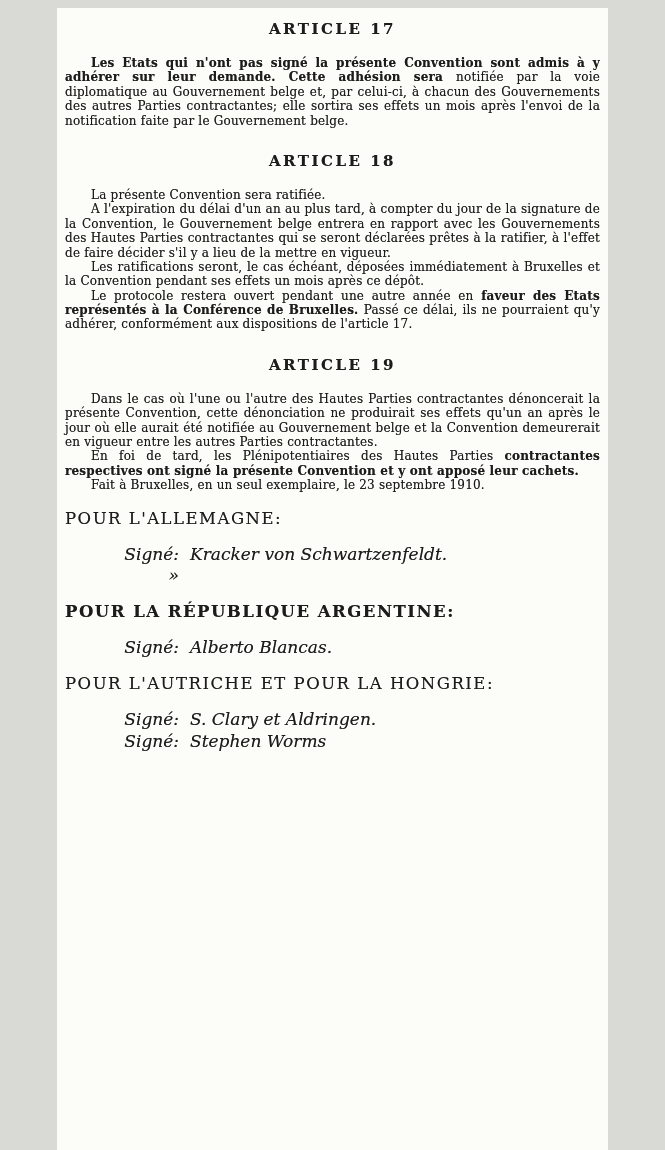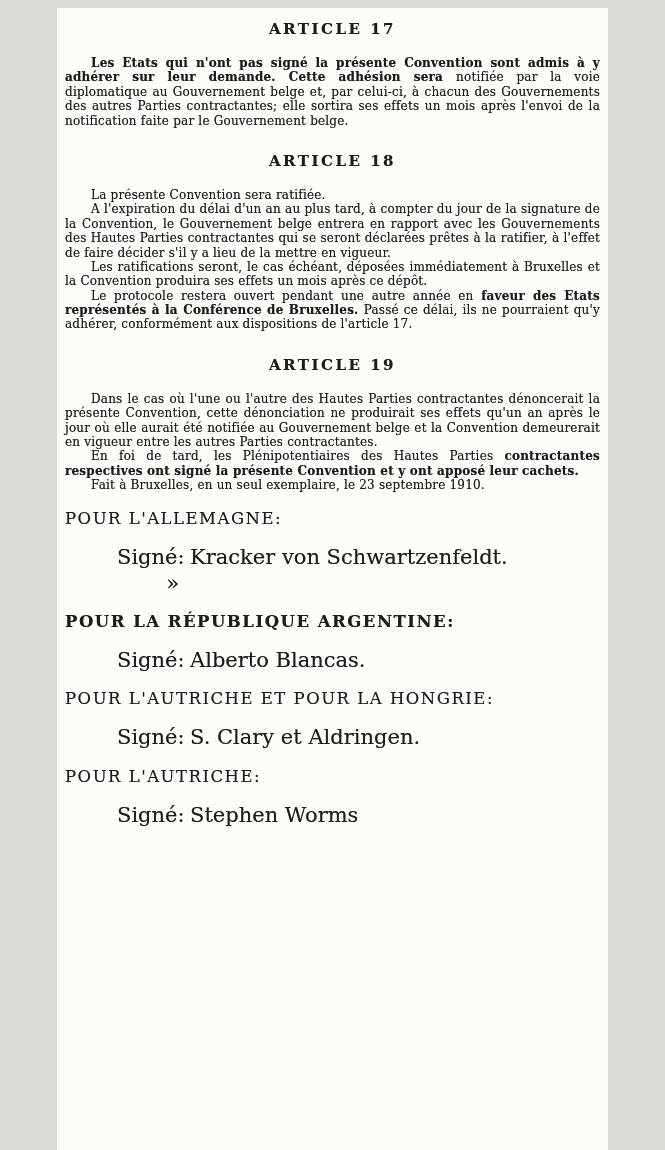--- a/index.html
+++ b/index.html
@@ -37,23 +37,24 @@
   .sig-heading {
     text-align: left;
     font-size: 16.5px;
     font-weight: normal;
     letter-spacing: 1.5px;
     margin: 16px 0 16px 0;
   }
   .sig-heading.b { font-weight: bold; }
   .sig-line {
     display: flex;
-    font-size: 21px;
+    font-size: 17px;
     line-height: 1.25;
     margin: 0 0 0 52px;
+    font-style: italic;
   }
   .sig-label {
     flex: none;
     width: 62px;
     text-align: right;
     margin-right: 11px;
   }
   .sig-name { flex: 1; }
 </style>
 </head>
@@ -63,21 +64,21 @@
 
   <section>
     <h2 class="article-heading first">ARTICLE 17</h2>
     <p class="body-par"><span class="b">Les Etats qui n'ont pas signé la présente Convention sont admis à y adhérer sur leur demande. Cette adhésion sera </span><span>notifiée par la voie diplomatique au Gouvernement belge et, par celui-ci, à chacun des Gouvernements des autres Parties contractantes; elle sortira ses effets un mois après l'envoi de la notification faite par le Gouvernement belge.</span></p>
   </section>
 
   <section>
     <h2 class="article-heading">ARTICLE 18</h2>
     <p class="body-par"><span>La présente Convention sera ratifiée.</span></p>
     <p class="body-par"><span>A l'expiration du délai d'un an au plus tard, à compter du jour de la signature de la Convention, le Gouvernement belge entrera en rapport avec les Gouvernements des Hautes Parties contractantes qui se seront déclarées prêtes à la ratifier, à l'effet de faire décider s'il y a lieu de la mettre en vigueur.</span></p>
-    <p class="body-par"><span>Les ratifications seront, le cas échéant, déposées immédiatement à Bruxelles et la Convention produira ses effets un mois après ce dépôt.</span></p>
+    <p class="body-par"><span>Les ratifications seront, le cas échéant, déposées immédiatement à Bruxelles et la Convention pendant ses effets un mois après ce dépôt.</span></p>
     <p class="body-par"><span>Le protocole restera ouvert pendant une autre année en </span><span class="b">faveur des Etats représentés à la Conférence de Bruxelles. </span><span>Passé ce délai, ils ne pourraient qu'y adhérer, conformément aux dispositions de l'article 17.</span></p>
   </section>
 
   <section>
     <h2 class="article-heading">ARTICLE 19</h2>
     <p class="body-par"><span>Dans le cas où l'une ou l'autre des Hautes Parties contractantes dénoncerait la présente Convention, cette dénonciation ne produirait ses effets qu'un an après le jour où elle aurait été notifiée au Gouvernement belge et la Convention demeurerait en vigueur entre les autres Parties contractantes.</span></p>
     <p class="body-par"><span>En foi de tard, les Plénipotentiaires des Hautes Parties </span><span class="b">contractantes respectives ont signé la présente Convention et y ont apposé leur cachets.</span></p>
     <p class="body-par"><span>Fait à Bruxelles, en un seul exemplaire, le 23 septembre 1910.</span></p>
   </section>
 
@@ -102,20 +103,19 @@
 
   <section>
     <h3 class="sig-heading">POUR L'AUTRICHE ET POUR LA HONGRIE:</h3>
     <div class="sig-line">
       <span class="sig-label">Signé:</span>
       <span class="sig-name">S. Clary et Aldringen.</span>
     </div>
   </section>
 
   <section>
-    <h3 class="sig-heading">POUR L'AUTRICHE:</h3>
     <div class="sig-line">
       <span class="sig-label">Signé:</span>
       <span class="sig-name">Stephen Worms</span>
     </div>
   </section>
 
 </main>
 
 </body></html>

